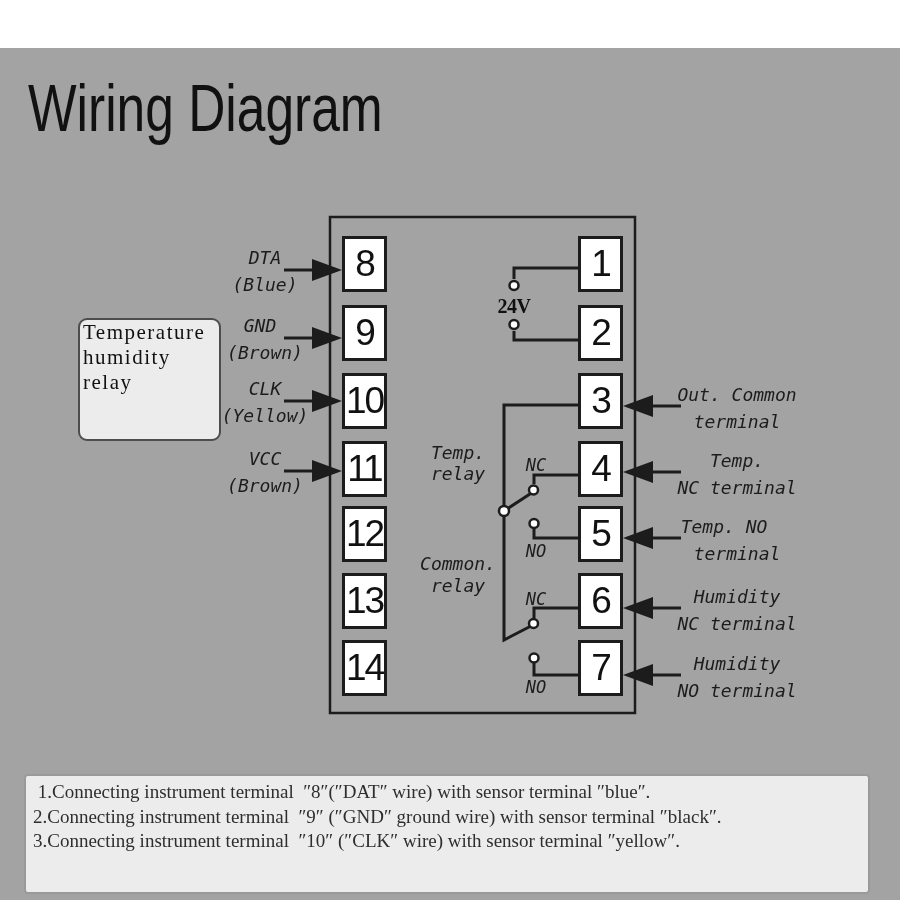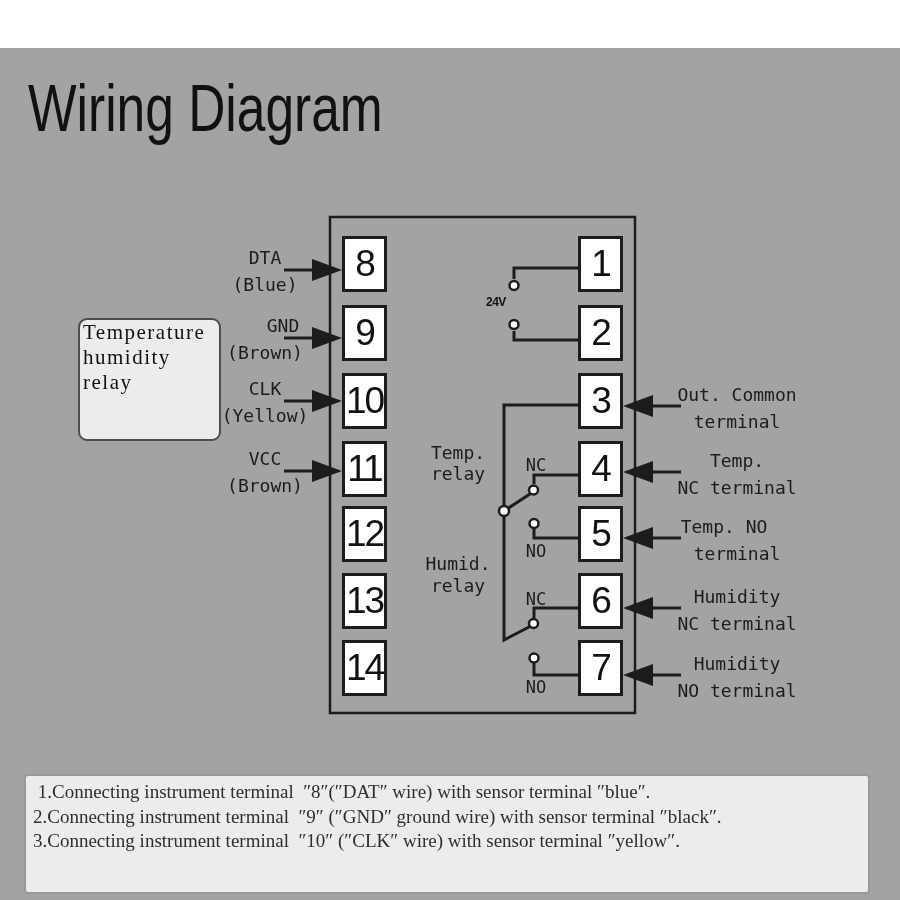--- a/index.html
+++ b/index.html
@@ -5,24 +5,24 @@
   html,body{margin:0;padding:0;background:#fff;}
   .canvas{position:relative;width:900px;height:900px;background:#a3a3a3;overflow:hidden;
           font-family:"Liberation Sans",sans-serif;color:#1c1c1c;margin-top:48px;}
   .title{position:absolute;left:28px;top:27px;font-size:66px;font-weight:400;color:#111;
          line-height:1;transform:scaleX(0.78);transform-origin:left top;white-space:nowrap;}
   svg.wires{position:absolute;left:0;top:0;z-index:1;}
   .term{position:absolute;width:45px;height:56px;box-sizing:border-box;border:3px solid #1c1c1c;
         background:#fff;z-index:2;display:flex;align-items:center;justify-content:center;
         font-size:37px;letter-spacing:-2px;color:#111;font-family:"Liberation Sans",sans-serif;}
   .mono{position:absolute;z-index:3;font-family:"DejaVu Sans Mono",monospace;font-size:18px;
-        color:#1c1c1c;text-align:center;white-space:nowrap;line-height:22px;}
+        color:#1c1c1c;text-align:center;white-space:nowrap;line-height:22px;font-style:italic;}
   .mono.small{font-size:17px;}
-  .pwr{position:absolute;z-index:3;font-family:Liberation Sans, sans-serif;font-weight:bold;
-       font-size:12px;letter-spacing:-0.5px;color:#111;}
+  .pwr{position:absolute;z-index:3;font-family:Liberation Serif, serif;font-weight:bold;
+       font-size:20px;letter-spacing:-0.5px;text-align:center;color:#111;}
   .sensorbox{position:absolute;left:78px;top:270px;width:143px;height:123px;box-sizing:border-box;
              background:#ececec;border:2px solid #4d4d4d;border-radius:9px;z-index:3;
              padding:0 2px 0 3px;font-family:"Liberation Serif",serif;font-size:21px;
              letter-spacing:1.5px;line-height:25px;color:#111;}
   .notesbox{position:absolute;left:24px;top:726px;width:846px;height:120px;box-sizing:border-box;
             background:#ececec;border:2px solid #9a9a9a;border-radius:4px;z-index:3;
             padding:4px 0 0 7px;font-family:"Liberation Serif",serif;font-size:19px;
             line-height:24.5px;color:#2e2e2e;}
   .notesbox div{white-space:pre;}
 </style>
@@ -97,32 +97,32 @@
   <div class="term" style="left:578px;top:188px">1</div>
   <div class="term" style="left:578px;top:257px">2</div>
   <div class="term" style="left:578px;top:325px">3</div>
   <div class="term" style="left:578px;top:393px">4</div>
   <div class="term" style="left:578px;top:458px">5</div>
   <div class="term" style="left:578px;top:525px">6</div>
   <div class="term" style="left:578px;top:592px">7</div>
 
   <div class="mono" style="left:215px;top:199px;width:100px">DTA</div>
   <div class="mono" style="left:215px;top:226px;width:100px">(Blue)</div>
-  <div class="mono" style="left:233px;top:267px;width:100px">GND</div>
+  <div class="mono" style="left:210px;top:267px;width:100px">GND</div>
   <div class="mono" style="left:215px;top:294px;width:100px">(Brown)</div>
   <div class="mono" style="left:215px;top:330px;width:100px">CLK</div>
   <div class="mono" style="left:215px;top:357px;width:100px">(Yellow)</div>
   <div class="mono" style="left:215px;top:400px;width:100px">VCC</div>
   <div class="mono" style="left:215px;top:427px;width:100px">(Brown)</div>
 
   <div class="pwr" style="left:486px;top:247px;width:56px">24V</div>
 
   <div class="mono" style="left:398px;top:394px;width:120px">Temp.</div>
   <div class="mono" style="left:398px;top:415px;width:120px">relay</div>
-  <div class="mono" style="left:398px;top:505px;width:120px">Humid.</div>
+  <div class="mono" style="left:398px;top:505px;width:120px">Common.</div>
   <div class="mono" style="left:398px;top:527px;width:120px">relay</div>
 
   <div class="mono small" style="left:514px;top:406px;width:44px">NC</div>
   <div class="mono small" style="left:514px;top:492px;width:44px">NO</div>
   <div class="mono small" style="left:514px;top:540px;width:44px">NC</div>
   <div class="mono small" style="left:514px;top:628px;width:44px">NO</div>
 
   <div class="mono" style="left:647px;top:336px;width:180px">Out. Common</div>
   <div class="mono" style="left:647px;top:363px;width:180px">terminal</div>
   <div class="mono" style="left:647px;top:402px;width:180px">Temp.</div>

